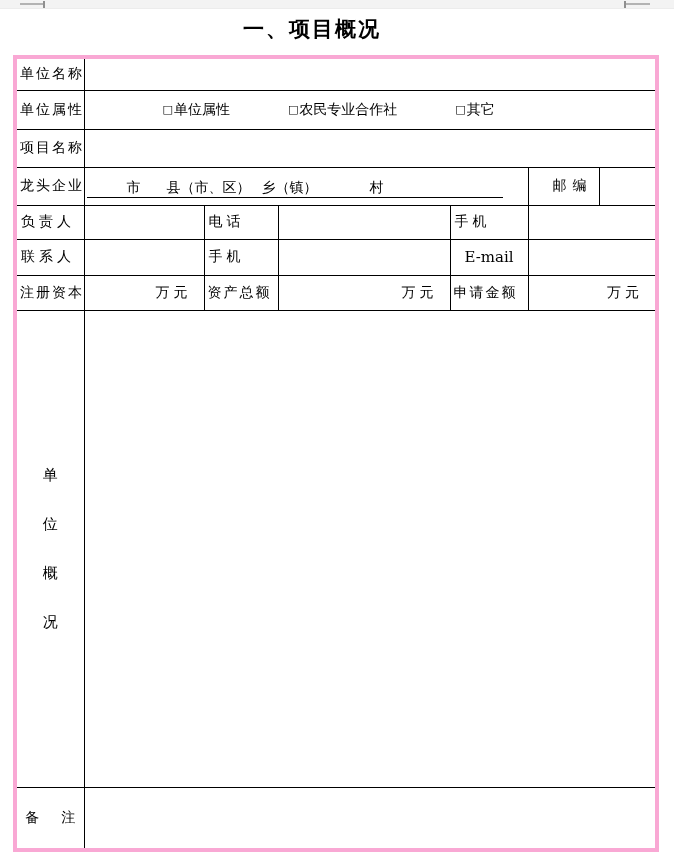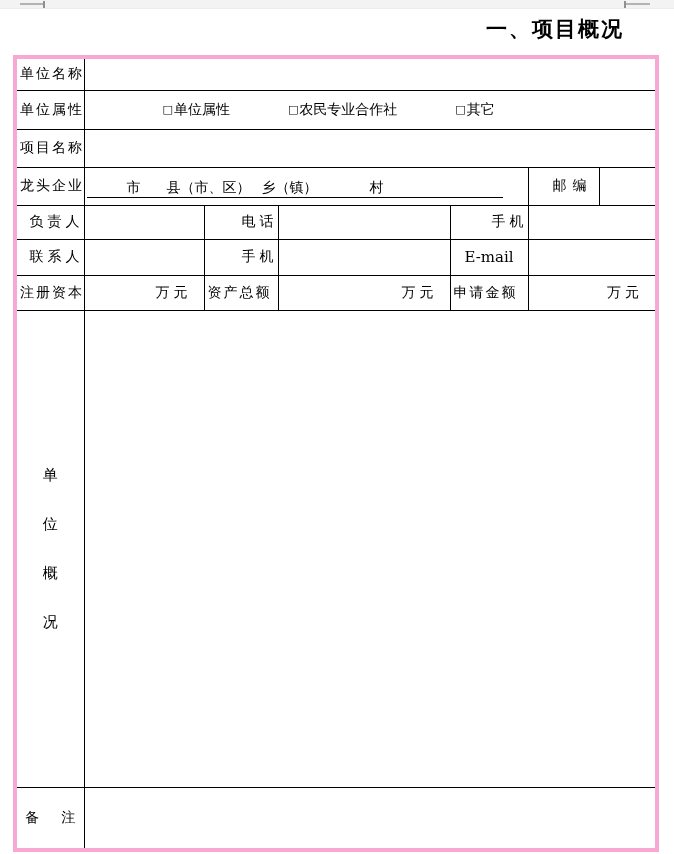--- a/index.html
+++ b/index.html
@@ -35,21 +35,21 @@
     top: 1px;
     background: #8f8f8f;
   }
   .mark-tick.left  { left: 43px; }
   .mark-tick.right { left: 624px; }
 
   .title {
     position: absolute;
     left: 0; top: 14px;
     width: 624px;
-    text-align: right;
+    text-align: center;
     font-family: "DejaVu Sans", "Liberation Sans", sans-serif;
     font-weight: bold;
     font-size: 21px;
     letter-spacing: 2px;
     line-height: 30px;
   }
 
   table.form {
     position: absolute;
     left: 13px; top: 55px;
@@ -64,21 +64,21 @@
     vertical-align: middle;
     overflow: hidden;
   }
 
   .lbl {
     letter-spacing: 2px;
     padding-left: 3px;
     white-space: nowrap;
   }
   .lbl-center {
-    text-align: right;
+    text-align: left;
     letter-spacing: 4px;
     padding-left: 4px; 
     white-space: nowrap;
   }
   .lbl-email {
     text-align: center;
     font-size: 15px;
     white-space: nowrap;
     margin-left: 26px;
   }

